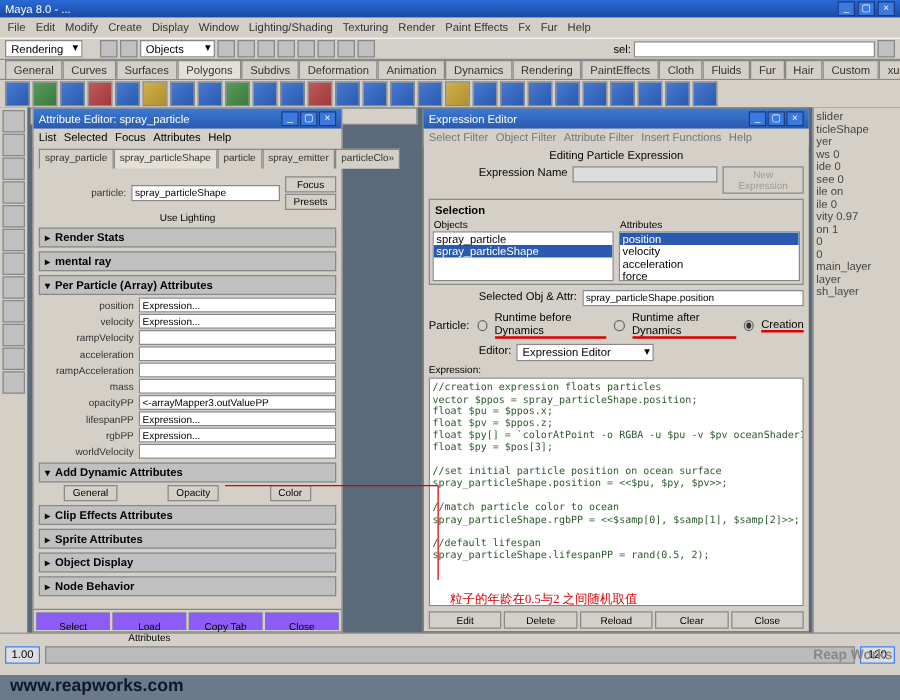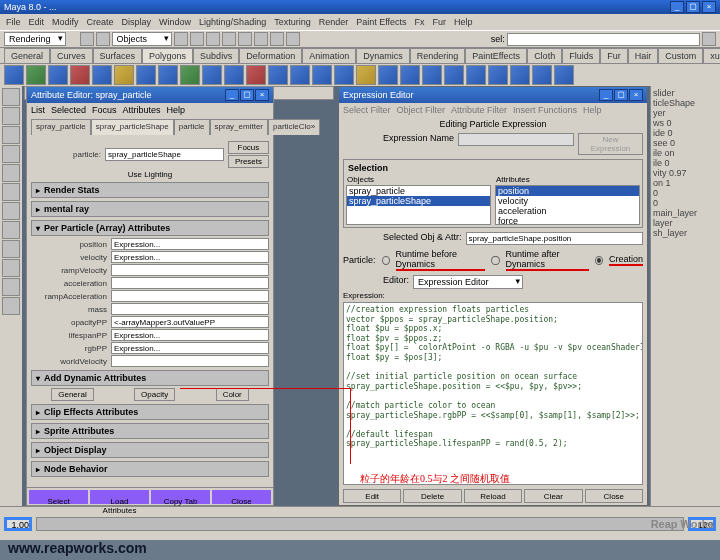--- a/index.html
+++ b/index.html
@@ -67,21 +67,21 @@
 .radio.on::after{content:"";position:absolute;inset:1px;background:#333;border-radius:50%;}
 .underline-red{border-bottom:2px solid #d00;}
 .ee-textarea{flex:1;margin:2px 4px;background:#fff;border:1px solid #888;font-family:monospace;font-size:8px;padding:2px;color:#2a5a2a;white-space:pre;overflow:hidden;line-height:1.2;}
 .ee-footer{height:18px;display:flex;gap:2px;padding:2px 4px;}
 .ee-footer button{flex:1;background:#d4d0c8;border:1px solid #888;font-size:8px;}
 .right-panel{position:absolute;right:0;top:0;width:70px;height:420px;background:#d4d0c8;border-left:1px solid #888;font-size:7px;padding:2px;overflow:hidden;color:#444;}
 .viewhdr{position:absolute;height:14px;background:#d4d0c8;border:1px solid #888;font-size:8px;display:flex;gap:6px;padding:0 4px;align-items:center;}
 .redline{position:absolute;border-top:1.5px solid #d00;}
 .redtext{position:absolute;color:#d00;font-size:10px;font-family:SimSun,serif;}
 .bottombar{height:34px;background:#d4d0c8;border-top:1px solid #888;display:flex;align-items:center;padding:2px 4px;gap:4px;font-size:8px;}
-.timefield{background:#ddd;border:3px solid #3b82f6;width:28px;height:14px;text-align:right;}
+.timefield{background:#ddd;border:1px solid #3b82f6;width:28px;height:14px;text-align:center;}
 .watermark{position:absolute;bottom:4px;left:8px;color:#0f172a;font-size:14px;font-weight:bold;}
 .reapworks{position:absolute;bottom:30px;right:6px;color:#888;font-size:11px;font-weight:bold;}
 </style>
 </head>
 <body>
 
 <div class="titlebar">
   <span>Maya 8.0 - ...</span>
   <div class="winbtns">
     <div class="winbtn">_</div>

